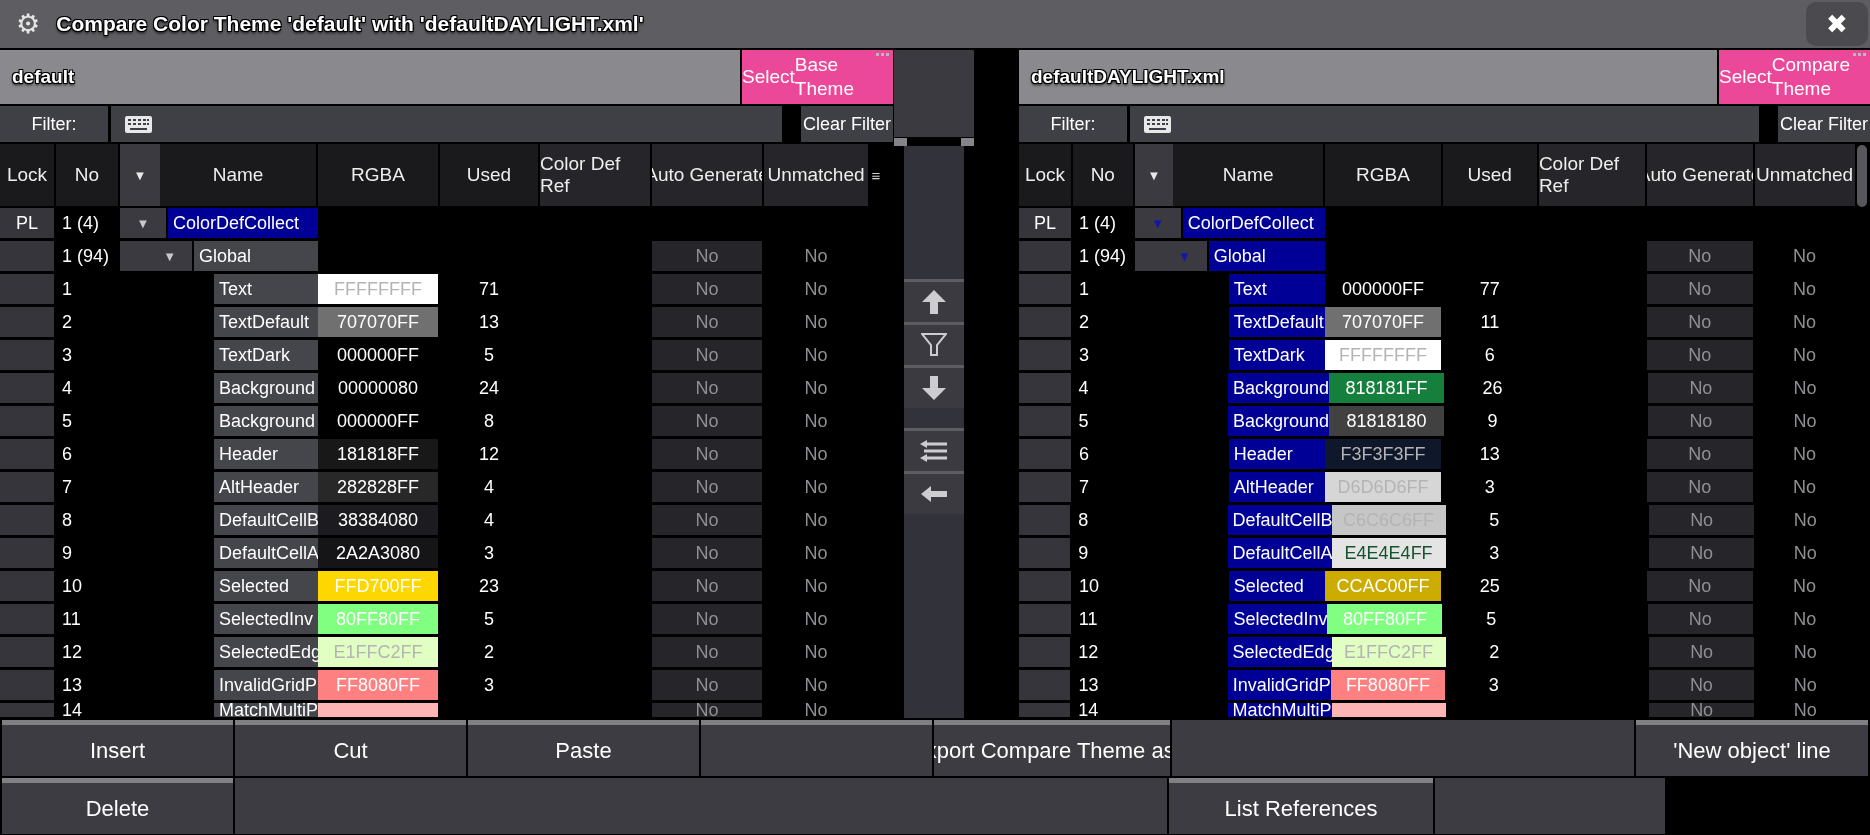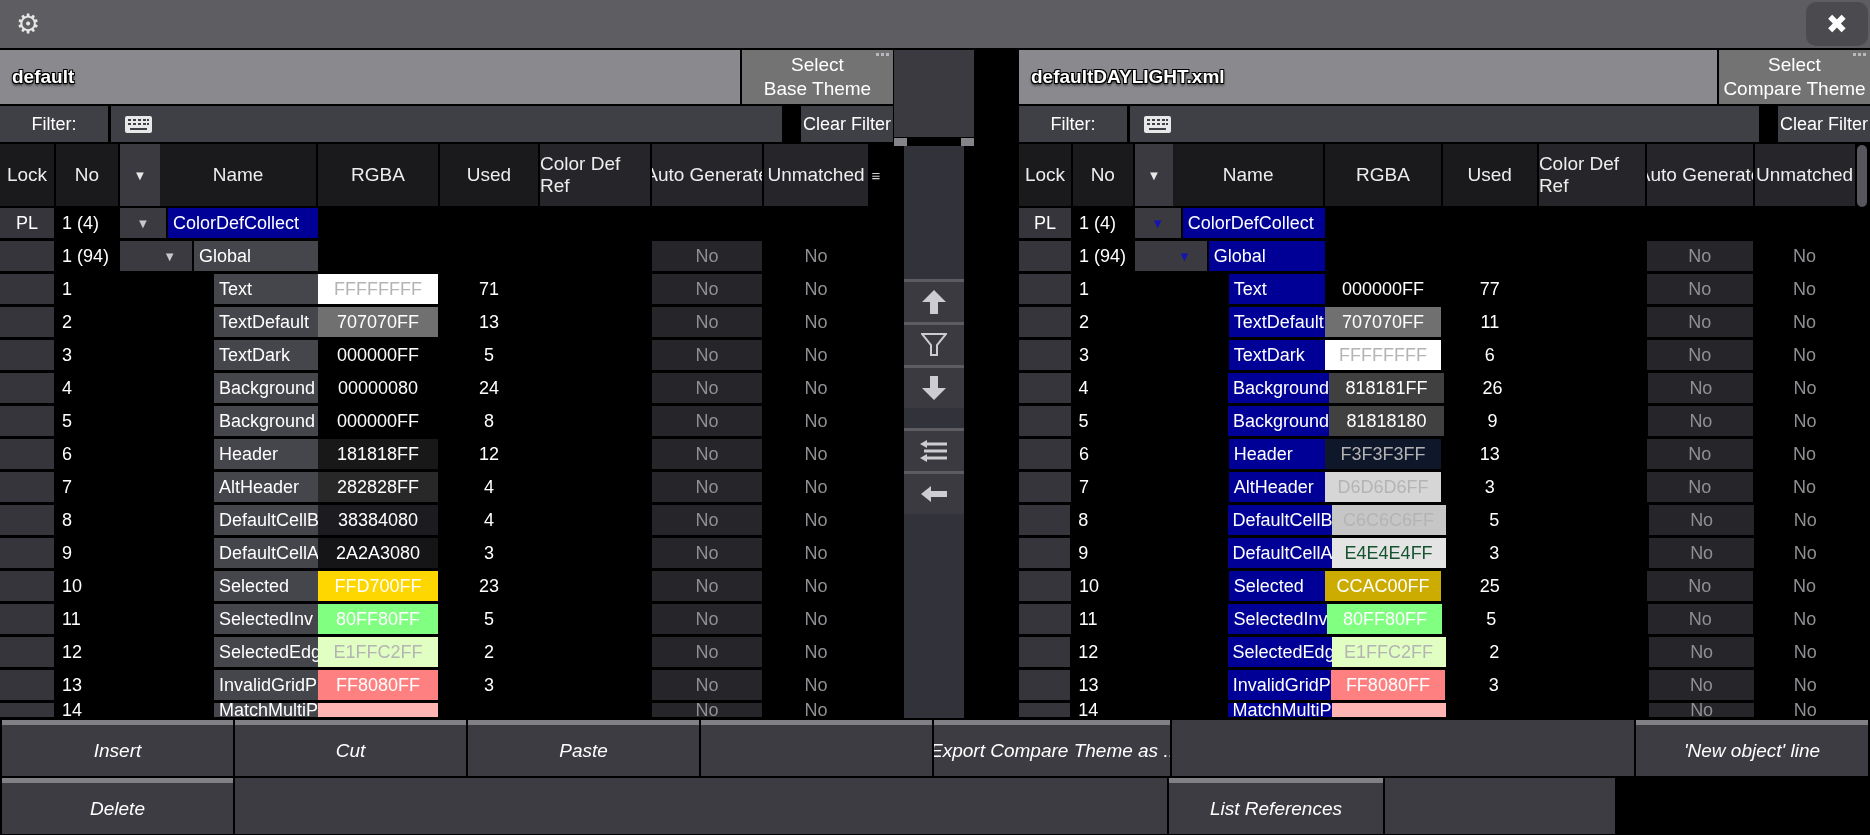--- a/index.html
+++ b/index.html
@@ -17,22 +17,22 @@
               font-size:26px; color:#fff; }
 
   
   .main { height:670px; display:flex; background:#000; }
   .panel { width:893px; display:flex; flex-direction:column; }
   .panel.right { width:895px;padding-left:44px; }
 
   .themerow { height:54px; margin-top:2px; display:flex; }
   .themefield { flex:1; background:#8a8a8e; display:flex; align-items:center; padding-left:12px;
                 font-size:19px; font-weight:bold; color:#fff; }
-  .selectbtn { width:151px; margin-left:2px; background:#737373; position:relative;
-               display:flex; flex-direction:column; align-items:center; justify-content:center;
+  .selectbtn { width:151px; margin-left:2px; background:#ec4899; position:relative;
+               display:flex; align-items:center; justify-content:center;
                font-size:19px; color:#fff; line-height:1.25; }
   .dots { position:absolute; top:3px; right:4px; display:flex; gap:2px; }
   .dots i { width:3px; height:3px; background:#b9b9bd; display:block; }
 
   .filterrow { height:36px; margin-top:2px; display:flex; font-size:18px; }
   .fcell { background:#3f3f46; display:flex; align-items:center; }
   .flabel { width:108px; justify-content:center; }
   .finput { flex:1; margin-left:3px; padding-left:14px; }
   .fclear { width:92px; margin-left:19px; justify-content:center; }
 
@@ -84,28 +84,29 @@
   .mid-track { flex:1; margin:0 11px; background:#32323a; display:flex; flex-direction:column; }
   .mspace { height:133px; }
   .mbtn { height:43px; border-top:3px solid #5c5c61; background:#3a3a40;
           display:flex; align-items:center; justify-content:center; }
   .mgap { height:20px; }
 
   
   .toolbar { height:117px; background:#000; padding-top:2px; }
   .tbrow { height:56px; margin-bottom:2px; display:flex; padding-left:2px; }
   .tbtn { background:#3c3c42; margin-right:2px; display:flex; align-items:center; justify-content:center;
-          font-size:19px; color:#fff; white-space:nowrap; overflow:hidden;font-style:italic; }
+          font-size:22px; color:#fff; white-space:nowrap; overflow:hidden; }
   .tbtn.strip { border-top:5px solid #808085; }
 </style>
 </head>
 <body>
 
 <div class="titlebar">
   <span class="gear">⚙</span>
+  <span class="titletext outline">Compare Color Theme 'default' with 'defaultDAYLIGHT.xml'</span>
   <div class="closebtn">
     <span>✖</span>
   </div>
 </div>
 
 <div class="main">
 
   <div class="panel">
     <div class="themerow">
       <div class="themefield outline">default</div>
@@ -550,21 +551,21 @@
           <div class="c um">No</div>
           <div class="c edge"></div>
         </div>
         <div class="trow">
           <div class="c lock"></div>
           <div class="c no">4</div>
           <div class="tree">
             <div class="spacer2"></div>
             <div class="namecell" style="background: rgb(0, 0, 150);">Background</div>
           </div>
-          <div class="c rgba" style="background: #404040; color: rgb(255, 255, 255);">818181FF</div>
+          <div class="c rgba" style="background: #15803d; color: rgb(255, 255, 255);">818181FF</div>
           <div class="c used">26</div>
           <div class="c cdr"></div>
           <div class="c ag boxed">No</div>
           <div class="c um">No</div>
           <div class="c edge"></div>
         </div>
         <div class="trow">
           <div class="c lock"></div>
           <div class="c no">5</div>
           <div class="tree">
@@ -714,16 +715,16 @@
       <div class="tbtn strip" style="width: 231px;">Cut</div>
       <div class="tbtn strip" style="width: 231px;">Paste</div>
       <div class="tbtn strip" style="width: 231px;"></div>
       <div class="tbtn strip" style="width: 236px;">Export Compare Theme as ..</div>
       <div class="tbtn" style="width: 462px;"></div>
       <div class="tbtn strip" style="width: 232px;">'New object' line</div>
     </div>
   <div class="tbrow">
       <div class="tbtn strip" style="width: 231px;">Delete</div>
       <div class="tbtn" style="width: 932px;"></div>
-      <div class="tbtn strip" style="width: 214px;">List References</div>
+      <div class="tbtn strip" style="width: 264px;">List References</div>
       <div class="tbtn" style="width: 230px;"></div>
     </div>
 </div>
 
 </body></html>

